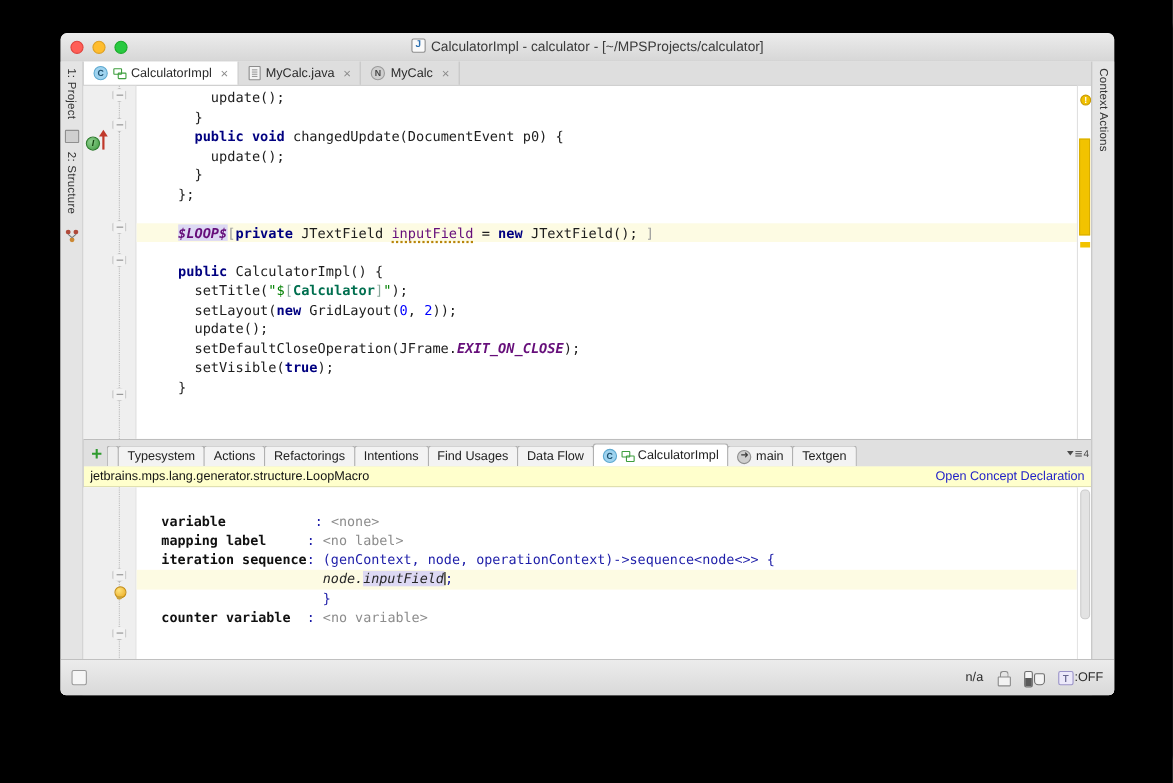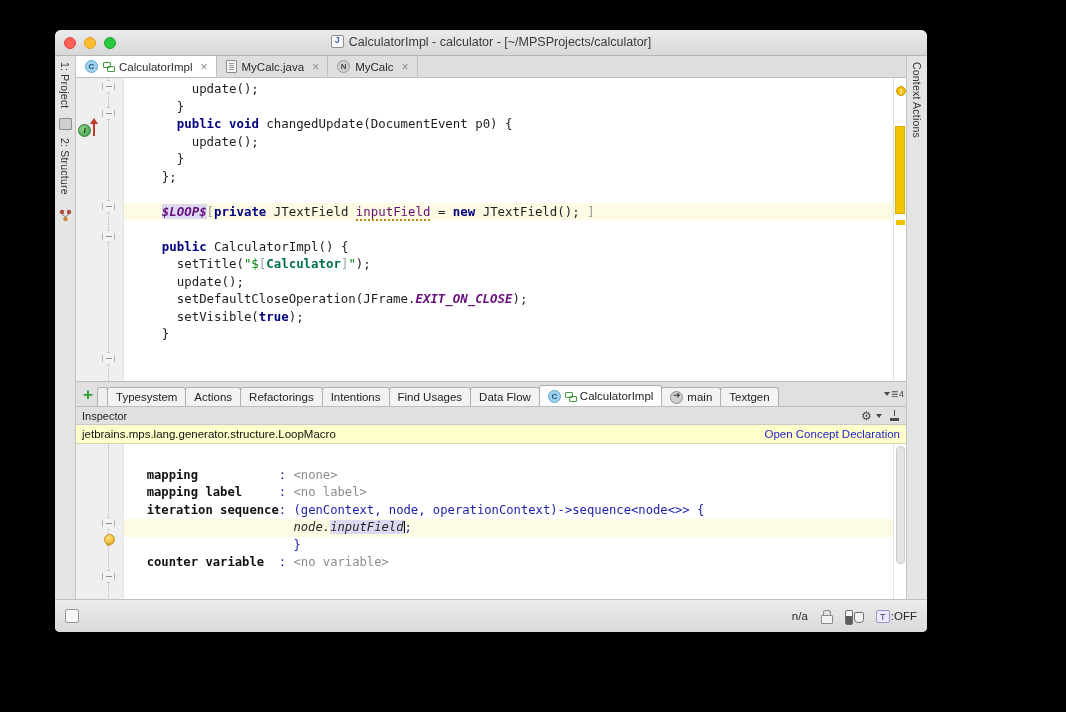--- a/index.html
+++ b/index.html
@@ -16,21 +16,21 @@
   #desktop {
     position: absolute; left:0; top:0; width:1066px; height:712px;
     background: #000;
     border-radius: 26px;
   }
 
   
   #window {
     position: absolute;
     left: 55px; top: 30px;
-    width: 872px; height: 602px;
+    width: 958px; height: 602px;
     background: #e8e8e8;
     border-radius: 6px 6px 5px 5px;
     overflow: hidden;
     box-shadow: 0 3px 14px rgba(0,0,0,.6);
   }
 
   
   #titlebar {
     position: relative;
     height: 26px;
@@ -615,20 +615,21 @@
               <div class="cline">&nbsp;&nbsp;&nbsp;&nbsp;&nbsp;&nbsp;}</div>
               <div class="cline">&nbsp;&nbsp;&nbsp;&nbsp;&nbsp;&nbsp;<span class="kw">public</span>&nbsp;<span class="kw">void</span>&nbsp;changedUpdate(DocumentEvent&nbsp;p0)&nbsp;{</div>
               <div class="cline">&nbsp;&nbsp;&nbsp;&nbsp;&nbsp;&nbsp;&nbsp;&nbsp;update();</div>
               <div class="cline">&nbsp;&nbsp;&nbsp;&nbsp;&nbsp;&nbsp;}</div>
               <div class="cline">&nbsp;&nbsp;&nbsp;&nbsp;};</div>
               <div class="cline">&nbsp;</div>
               <div class="cline hl">&nbsp;&nbsp;&nbsp;&nbsp;<span class="loop">$LOOP$</span><span class="brk">[</span><span class="kw">private</span>&nbsp;JTextField&nbsp;<span class="field">inputField</span>&nbsp;=&nbsp;<span class="kw">new</span>&nbsp;JTextField();&nbsp;<span class="brk">]</span></div>
               <div class="cline">&nbsp;</div>
               <div class="cline">&nbsp;&nbsp;&nbsp;&nbsp;<span class="kw">public</span>&nbsp;CalculatorImpl()&nbsp;{</div>
               <div class="cline">&nbsp;&nbsp;&nbsp;&nbsp;&nbsp;&nbsp;setTitle(<span class="str">"$</span><span class="tmplbr">[</span><span class="tmpl">Calculator</span><span class="tmplbr">]</span><span class="str">"</span>);</div>
+              <div class="cline">&nbsp;&nbsp;&nbsp;&nbsp;&nbsp;&nbsp;setLayout(<span class="kw">new</span>&nbsp;GridLayout(<span class="num">0</span>,&nbsp;<span class="num">2</span>));</div>
               <div class="cline">&nbsp;&nbsp;&nbsp;&nbsp;&nbsp;&nbsp;update();</div>
               <div class="cline">&nbsp;&nbsp;&nbsp;&nbsp;&nbsp;&nbsp;setDefaultCloseOperation(JFrame.<span class="stat">EXIT_ON_CLOSE</span>);</div>
               <div class="cline">&nbsp;&nbsp;&nbsp;&nbsp;&nbsp;&nbsp;setVisible(<span class="kw">true</span>);</div>
               <div class="cline">&nbsp;&nbsp;&nbsp;&nbsp;}</div>
             </div>
 
           <div id="stripe">
             <div id="warn-badge">!</div>
             <div id="thumb"></div>
             <div id="thumb2"></div>
@@ -668,44 +669,36 @@
           <div class="ttab">
               <span>Textgen</span>
             </div>
           <div id="tabs-overflow">
             <span class="caret-down"></span>
             <span style="font-size:12px;line-height:10px;">≡</span>
             <span style="font-size:9px;">4</span>
           </div>
         </div>
 
-        <div id="insp-header">
-          <span>Inspector</span>
-          <span class="tools">
-            <span class="ic-gear">⚙</span>
-            <span class="caret-down" style="margin-left:-4px;"></span>
-            <span class="ic-hide"></span>
-          </span>
-        </div>
 
         <div id="concept-bar">
           <span>jetbrains.mps.lang.generator.structure.LoopMacro</span>
           <span id="concept-link">Open Concept Declaration</span>
         </div>
 
         <div id="insp-wrap">
           <div id="insp-gutter">
             <div id="insp-fold-line"></div>
             <div class="fold" style="top:73px;"></div>
             <div class="fold" style="top:126px;"></div>
             <div class="bulb" style="top:90px;"></div>
           </div>
           <div id="insp-code">
               <div class="iline">&nbsp;</div>
-              <div class="iline">&nbsp;&nbsp;<span class="ilabel">mapping</span>&nbsp;&nbsp;&nbsp;&nbsp;&nbsp;&nbsp;&nbsp;&nbsp;&nbsp;&nbsp;&nbsp;<span class="blue">:</span>&nbsp;<span class="grey">&lt;none&gt;</span></div>
+              <div class="iline">&nbsp;&nbsp;<span class="ilabel">variable</span>&nbsp;&nbsp;&nbsp;&nbsp;&nbsp;&nbsp;&nbsp;&nbsp;&nbsp;&nbsp;&nbsp;<span class="blue">:</span>&nbsp;<span class="grey">&lt;none&gt;</span></div>
               <div class="iline">&nbsp;&nbsp;<span class="ilabel">mapping&nbsp;label</span>&nbsp;&nbsp;&nbsp;&nbsp;&nbsp;<span class="blue">:</span>&nbsp;<span class="grey">&lt;no&nbsp;label&gt;</span></div>
               <div class="iline">&nbsp;&nbsp;<span class="ilabel">iteration&nbsp;sequence</span><span class="blue">:</span>&nbsp;<span class="blue">(genContext,&nbsp;node,&nbsp;operationContext)-&gt;sequence&lt;node&lt;&gt;&gt;&nbsp;{</span></div>
               <div class="iline hl">&nbsp;&nbsp;&nbsp;&nbsp;&nbsp;&nbsp;&nbsp;&nbsp;&nbsp;&nbsp;&nbsp;&nbsp;&nbsp;&nbsp;&nbsp;&nbsp;&nbsp;&nbsp;&nbsp;&nbsp;&nbsp;&nbsp;<span class="italic-field">node.<span class="sel">inputField</span></span><span class="caret"></span><span class="blue">;</span></div>
               <div class="iline">&nbsp;&nbsp;&nbsp;&nbsp;&nbsp;&nbsp;&nbsp;&nbsp;&nbsp;&nbsp;&nbsp;&nbsp;&nbsp;&nbsp;&nbsp;&nbsp;&nbsp;&nbsp;&nbsp;&nbsp;&nbsp;&nbsp;<span class="blue">}</span></div>
               <div class="iline">&nbsp;&nbsp;<span class="ilabel">counter&nbsp;variable</span>&nbsp;&nbsp;<span class="blue">:</span>&nbsp;<span class="grey">&lt;no&nbsp;variable&gt;</span></div>
             </div>
           <div id="insp-scroll">
             <div id="insp-thumb"></div>
           </div>
         </div>

